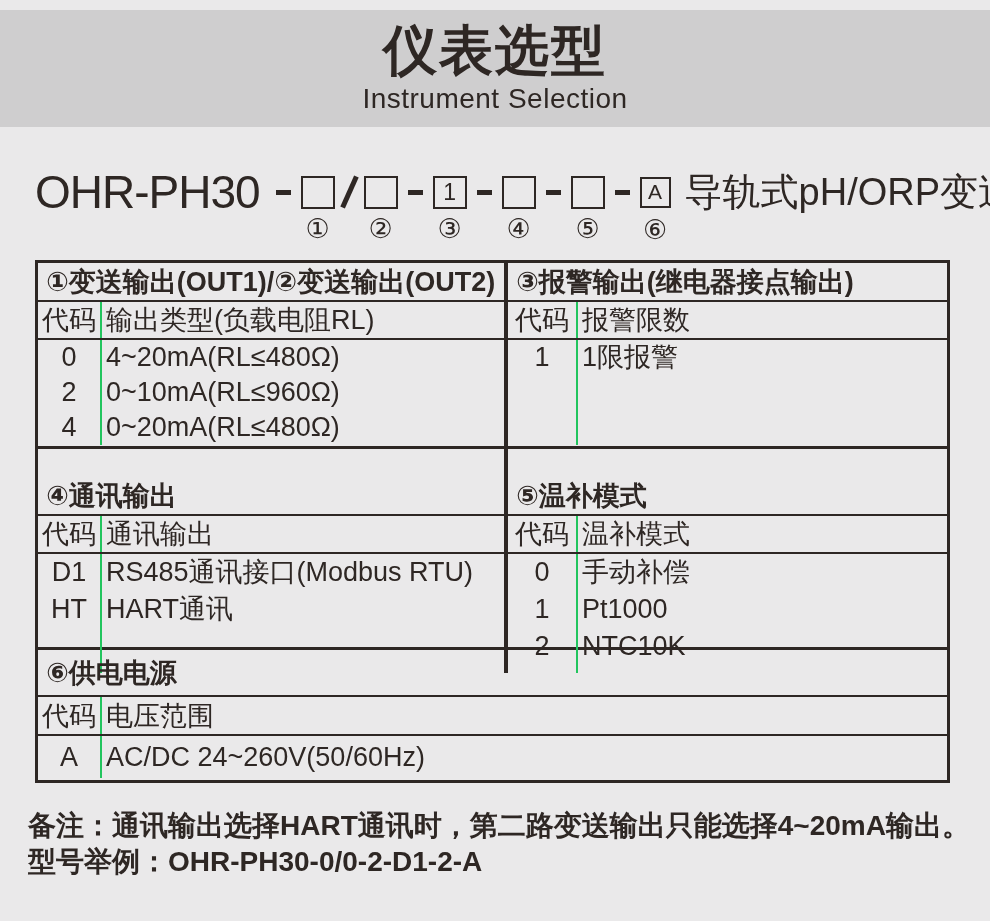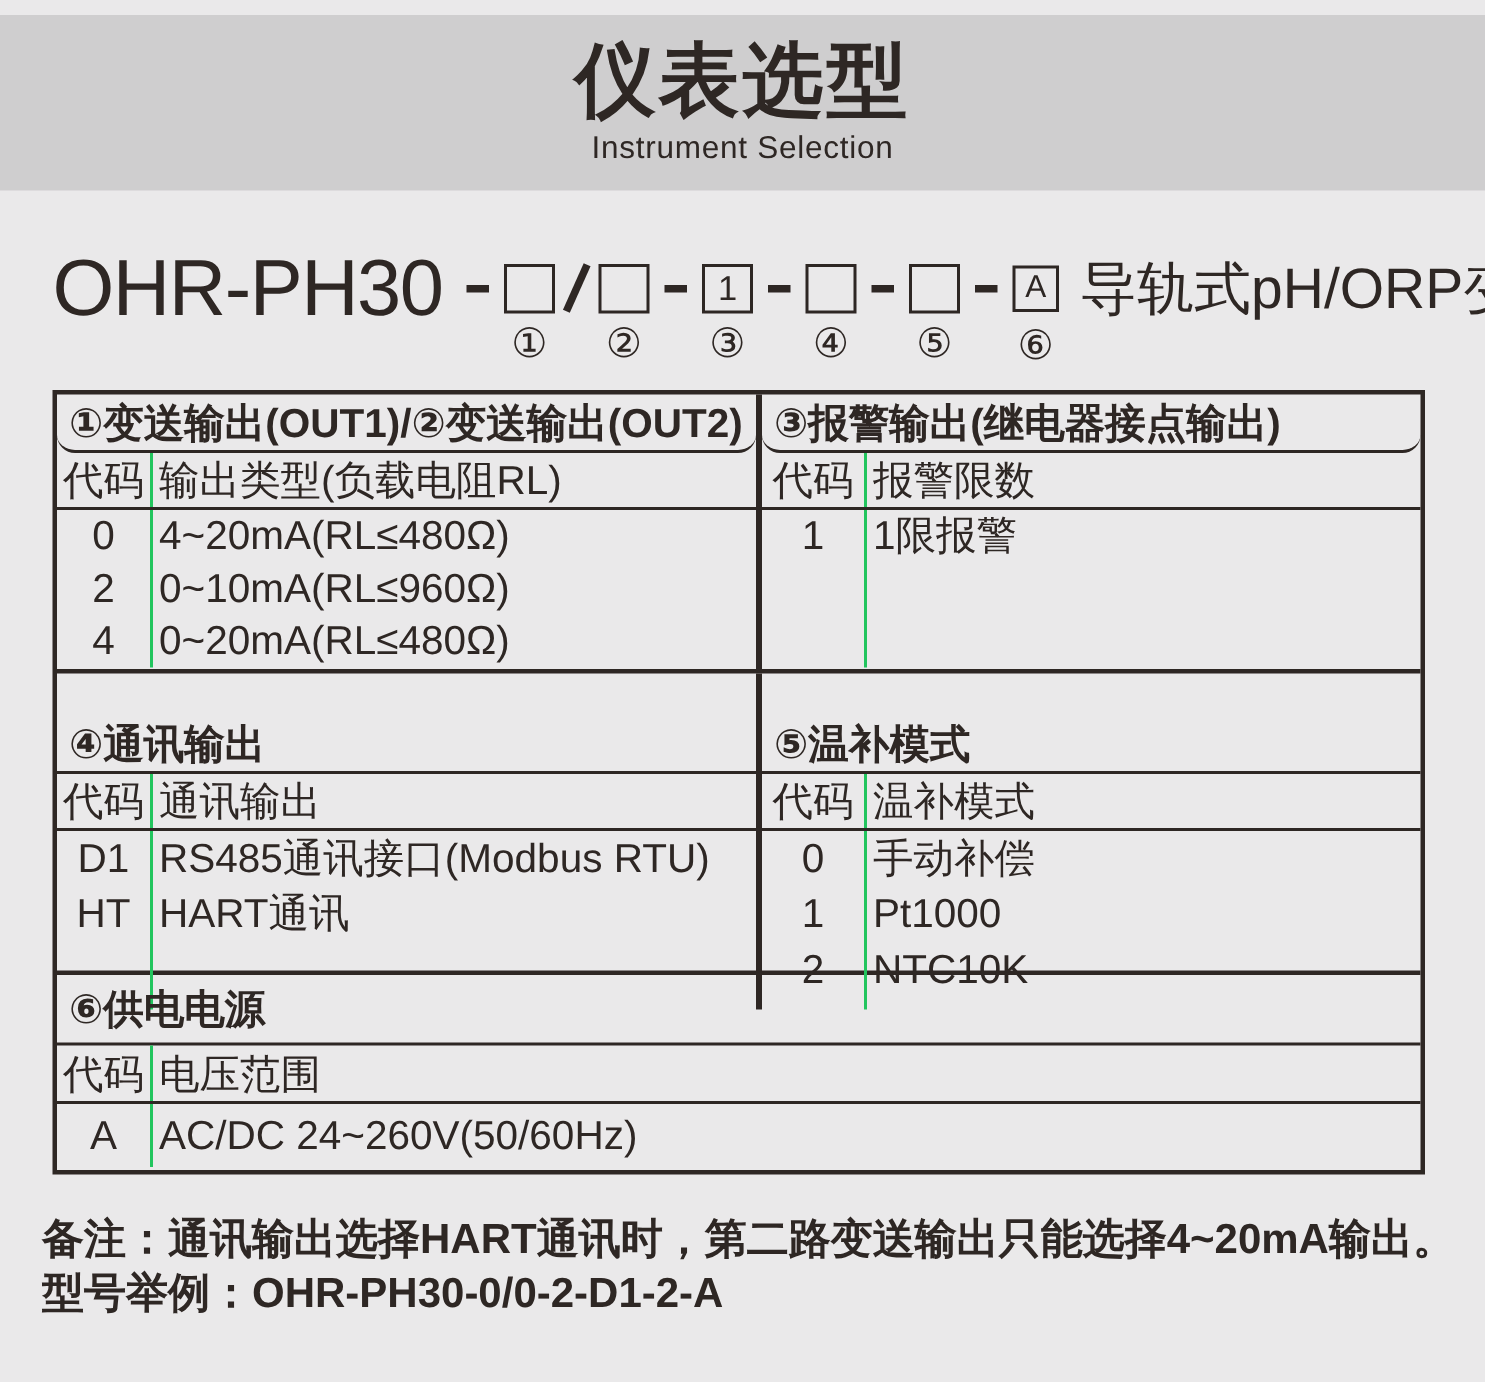--- a/index.html
+++ b/index.html
@@ -12,28 +12,28 @@
     overflow:hidden;
   }
 
   
   .band {
     position:absolute; left:0; top:10px; width:990px; height:117px;
     background:#cfcecf;
     display:flex; flex-direction:column; align-items:center; justify-content:center;
   }
   .band .title { font-size:54px; font-weight:700; letter-spacing:2px; line-height:1.05; }
-  .band .subtitle { font-size:21px; font-weight:400; margin-top:4px; letter-spacing:0.5px; }
+  .band .subtitle { font-size:28px; font-weight:400; margin-top:4px; letter-spacing:0.5px; }
 
   
   .model-line {
     position:absolute; left:35px; top:170px; height:44px; width:950px;
     display:flex; align-items:center; white-space:nowrap;
   }
-  .model-prefix { font-size:53px; font-weight:500; letter-spacing:-1px; margin-right:8px; }
+  .model-prefix { font-size:46px; font-weight:500; letter-spacing:-1px; margin-right:8px; }
   .dash { width:15px; height:5px; background:#2e2724; margin:0 8px; flex:none; }
   .slash { width:5px; height:34px; background:#2e2724; transform:rotate(24deg); margin:0 10px; flex:none; }
   .slot { position:relative; flex:none; margin:0 2px; }
   .slot .box {
     width:34px; height:33px; border:2.5px solid #2e2724; background:transparent;
     display:flex; align-items:center; justify-content:center;
     font-size:23px; font-weight:500;
   }
   .slot.small .box { width:31px; height:31px; font-size:21px; }
   .slot .circ-num {
@@ -49,21 +49,21 @@
   }
   .blk { display:grid; }
   .blk-a, .blk-b { grid-template-columns:470px 1fr; border-bottom:3px solid #2e2724; }
   .blk-a { height:186px; } .blk-b { height:201px; } .blk-c { height:154px; }
   .half-l { border-right:4px solid #2e2724; }
   .sec-title {
     font-size:27px; font-weight:700; padding-left:8px;
     display:flex; align-items:center; border-bottom:2px solid #2e2724;
     white-space:nowrap; overflow:hidden;
   }
-  .blk-a .sec-title { height:39px;border-radius:12px; }
+  .blk-a .sec-title { height:39px; }
   .blk-b .sec-title { height:39px;margin-top:28px; }
   .blk-c .sec-title { height:47px; }
   .cols-row { display:grid; border-bottom:2px solid #2e2724; }
   .blk-a .cols-row, .blk-b .cols-row { height:38px; }
   .blk-c .cols-row { height:39px; }
   .grid-l { grid-template-columns:64px 1fr; }
   .grid-r { grid-template-columns:70px 1fr; }
   .code-col { border-right:2px solid #22c55e; display:flex; align-items:center; justify-content:center; }
   .head-cell { font-size:27px; font-weight:400; white-space:nowrap; }
   .desc-col { padding-left:4px; display:flex; align-items:center; white-space:nowrap; overflow:hidden; }

